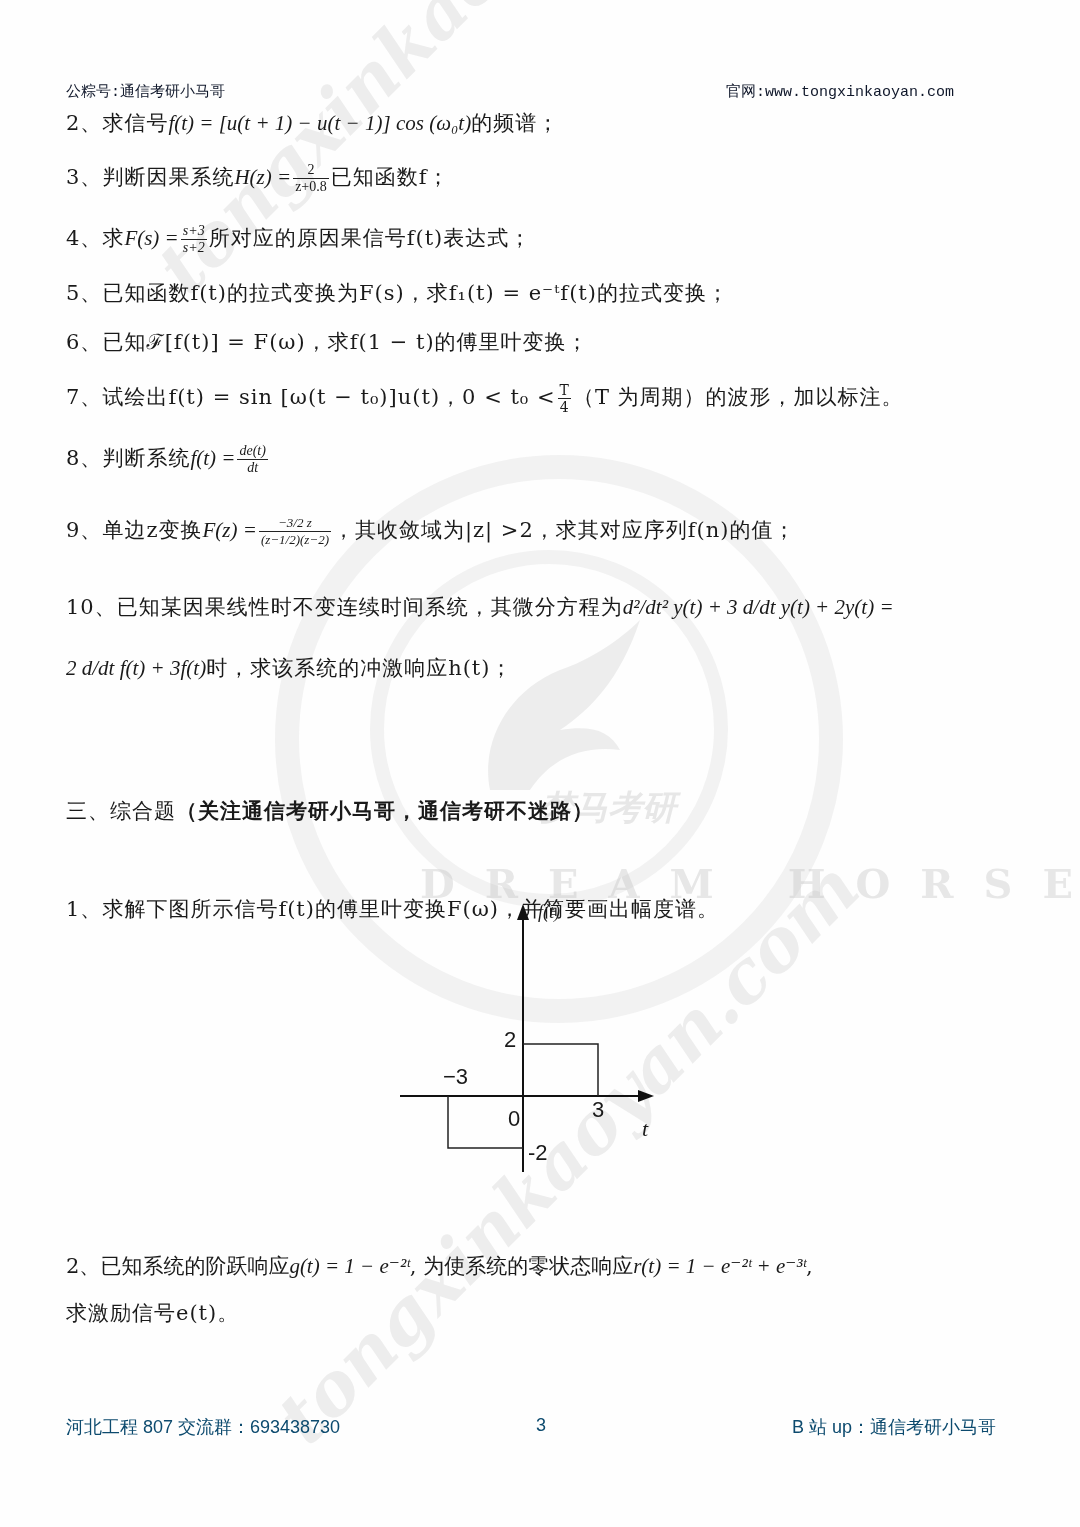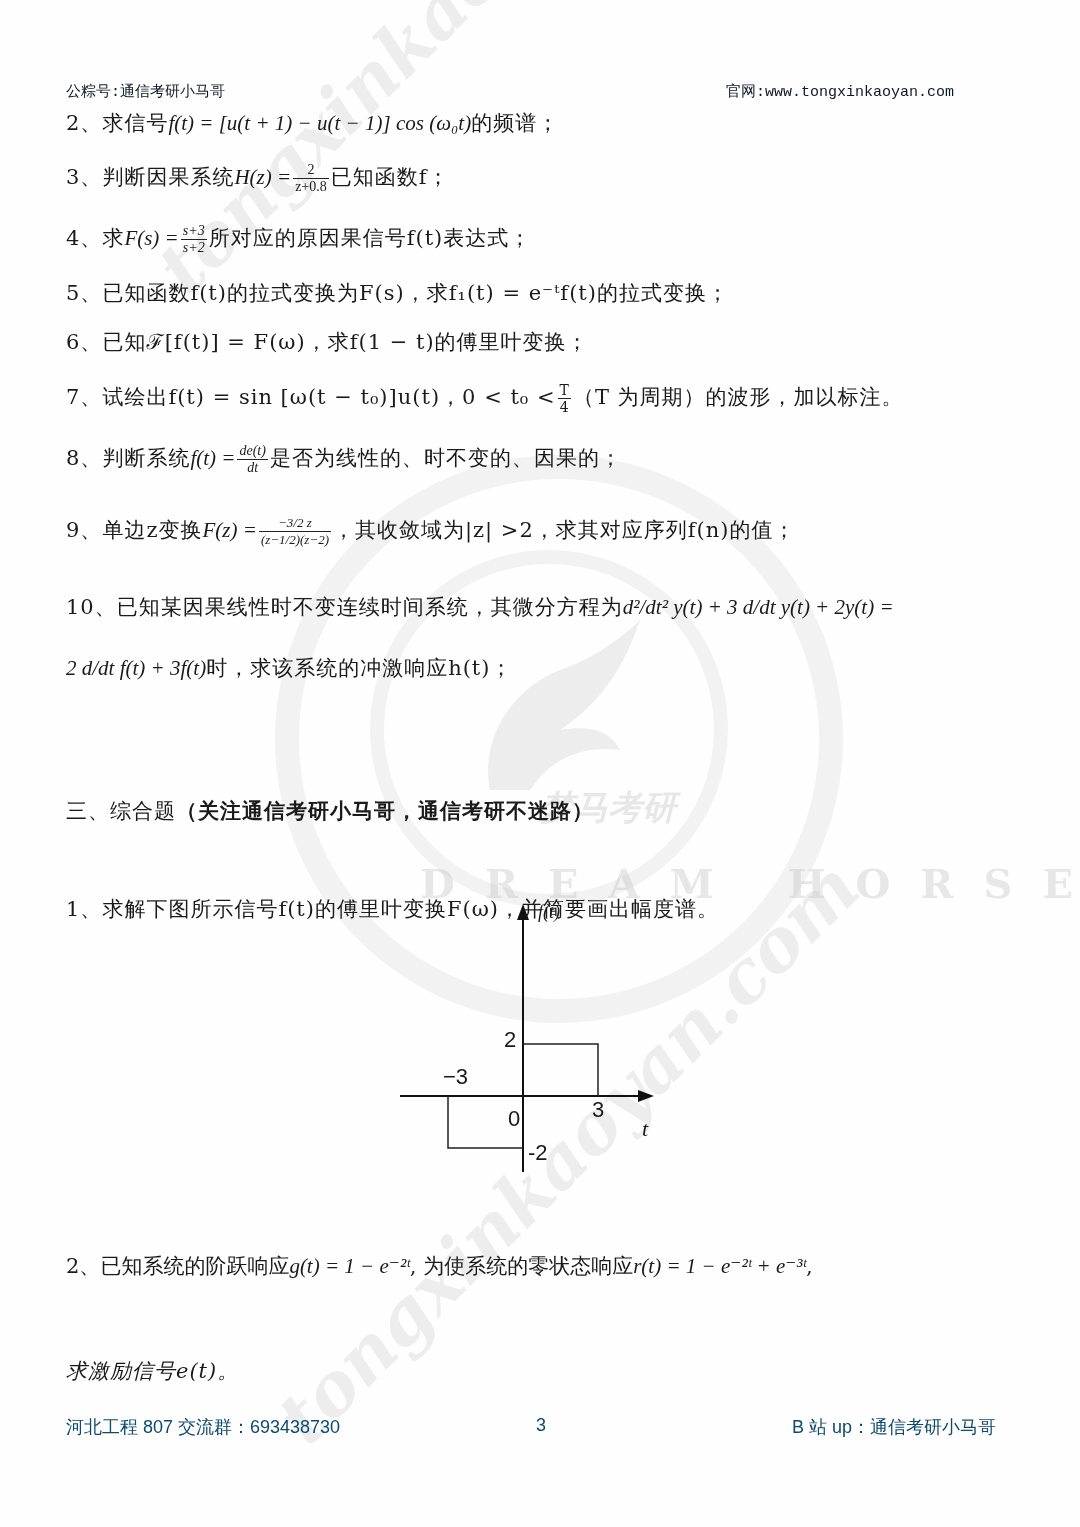--- a/index.html
+++ b/index.html
@@ -58,21 +58,21 @@
 
 <div class="line" style="top:327px;text-align:right;">
   <span>6、</span><span>已知ℱ[f(t)] = F(ω)，求f(1 − t)的傅里叶变换；</span>
 </div>
 
 <div class="line" style="top:382px;">
   <span>7、</span><span>试绘出f(t) = sin [ω(t − t₀)]u(t)，0 &lt; t₀ &lt;</span><span class="frac r"><span class="num">T</span><span class="den">4</span></span><span>（T 为周期）的波形，加以标注。</span>
 </div>
 
 <div class="line" style="top:443px;">
-  <span>8、</span><span>判断系统</span><span class="m">f(t) =</span><span class="frac m"><span class="num">de(t)</span><span class="den">dt</span></span><span>是否为线性的、时不变的、因果的；</span>
+  <span>8、</span><span>判断系统</span><span class="m">f(t) =</span><span class="frac m"><span class="num">de(t)</span><span class="den">dt</span></span>
 </div>
 
 <div class="line" style="top:515px;">
   <span>9、</span><span>单边z变换</span><span class="m">F(z) =</span><span class="frac m" style="font-size:13px;"><span class="num">−3/2 z</span><span class="den">(z−1/2)(z−2)</span></span><span>，其收敛域为|z| &gt;2，求其对应序列f(n)的值；</span>
 </div>
 
 <div class="line" style="top:592px;">
   <span>10、</span><span>已知某因果线性时不变连续时间系统，其微分方程为</span><span class="m">d²/dt² y(t) + 3 d/dt y(t) + 2y(t) =</span>
 </div>
 <div class="line" style="top:653px;">
@@ -103,19 +103,19 @@
 <div class="abs" style="left:504px;top:1027px;font-size:22px;font-family:'Liberation Sans',sans-serif;">2</div>
 <div class="abs" style="left:443px;top:1064px;font-size:22px;font-family:'Liberation Sans',sans-serif;">−3</div>
 <div class="abs" style="left:508px;top:1106px;font-size:22px;font-family:'Liberation Sans',sans-serif;">0</div>
 <div class="abs" style="left:592px;top:1097px;font-size:22px;font-family:'Liberation Sans',sans-serif;">3</div>
 <div class="abs m" style="left:642px;top:1116px;font-size:22px;">t</div>
 <div class="abs" style="left:528px;top:1140px;font-size:22px;font-family:'Liberation Sans',sans-serif;">-2</div>
 
 <div class="line" style="top:1251px;letter-spacing:0;">
   <span>2、</span><span>已知系统的阶跃响应</span><span class="m">g(t) = 1 − e⁻²ᵗ</span><span>, 为使系统的零状态响应</span><span class="m">r(t) = 1 − e⁻²ᵗ + e⁻³ᵗ</span><span>,</span>
 </div>
-<div class="line" style="top:1356px;font-style:italic;">
+<div class="line" style="top:1298px;">
   <span>求激励信号e(t)。</span>
 </div>
 
 <div class="abs ftr" style="left:66px;top:1415px;">河北工程 807 交流群：693438730</div>
 <div class="abs ftr" style="left:536px;top:1415px;">3</div>
 <div class="abs ftr" style="left:792px;top:1415px;">B 站 up：通信考研小马哥</div>
 
 </body></html>

